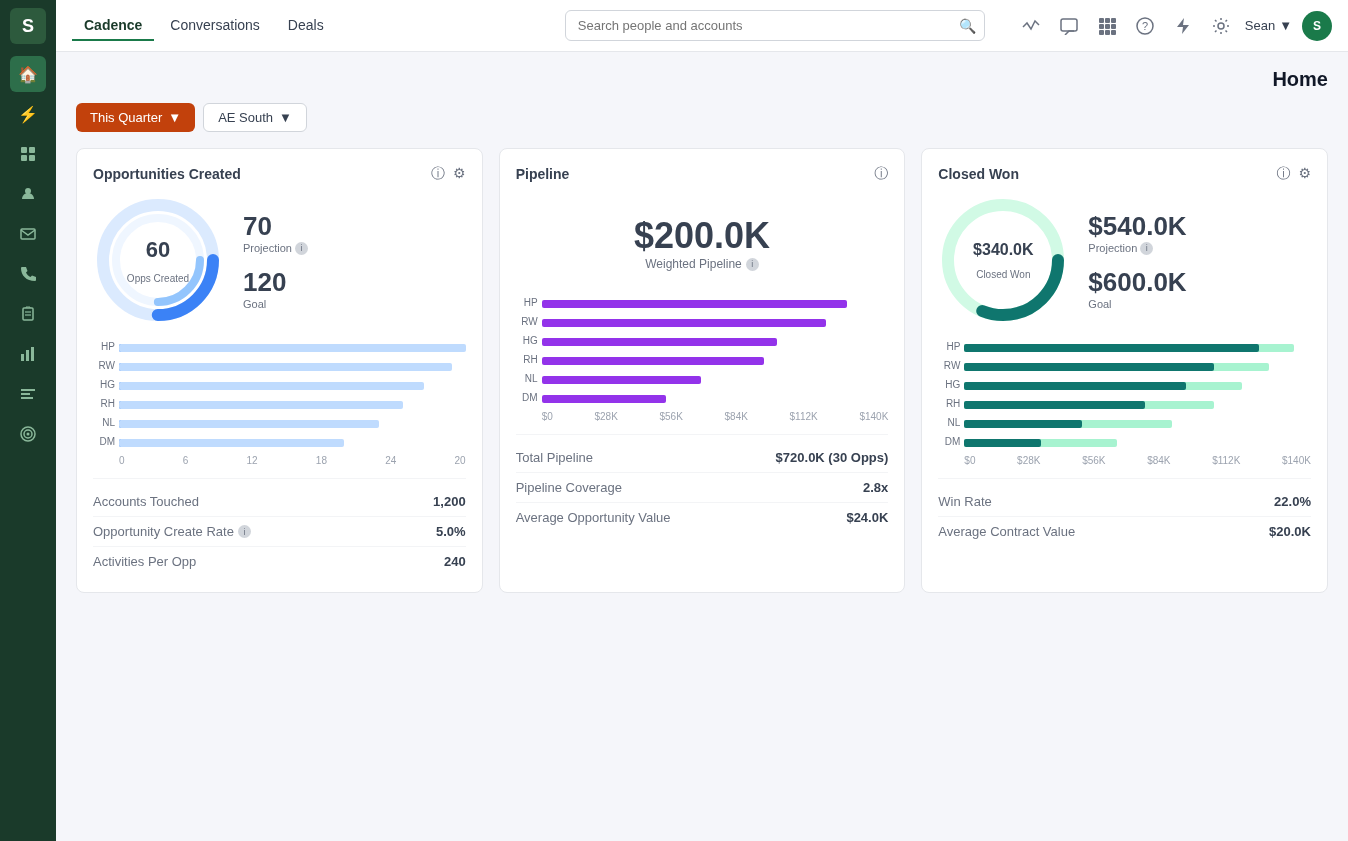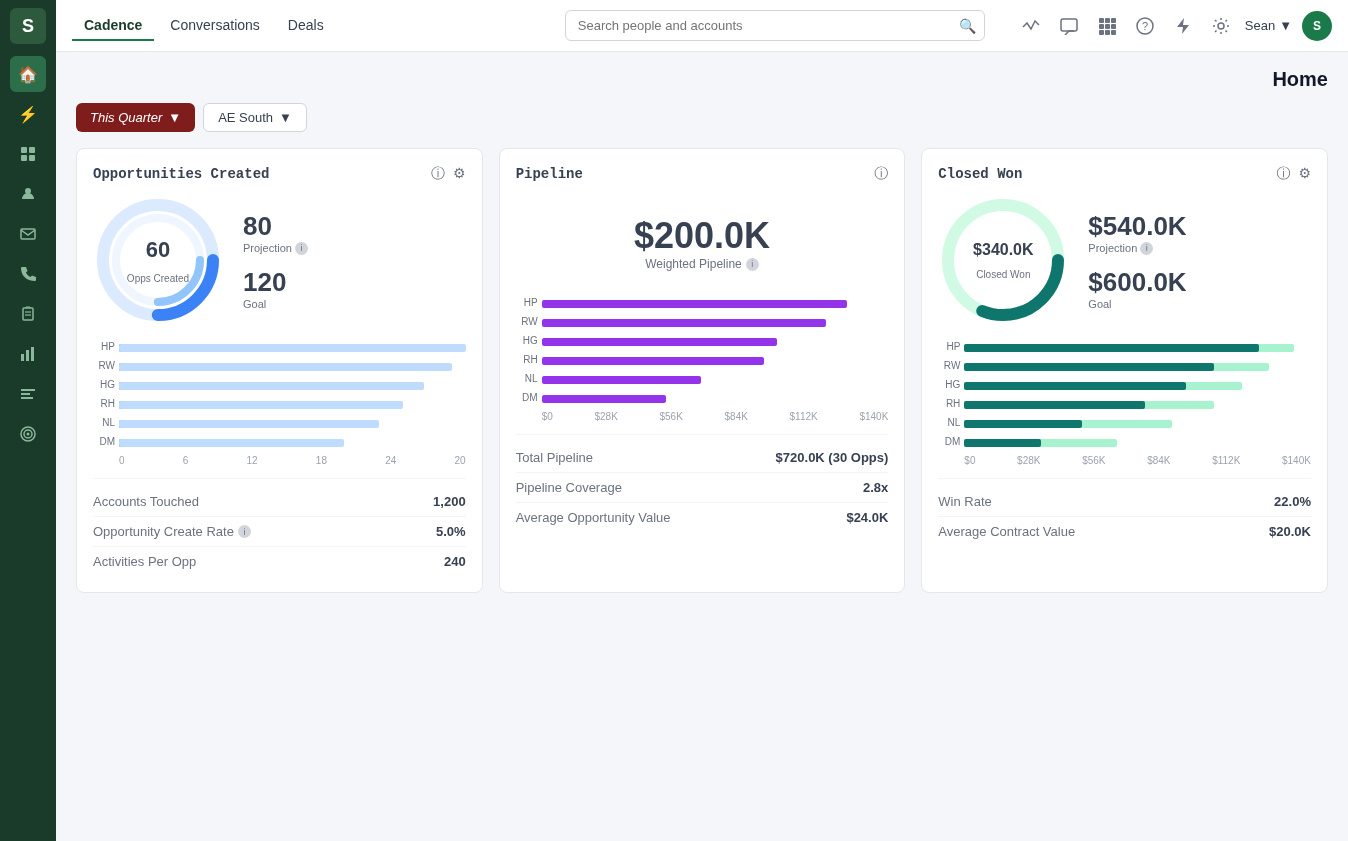--- a/index.html
+++ b/index.html
@@ -28,28 +28,28 @@
     .avatar { width: 30px; height: 30px; border-radius: 50%; background: #1a7a4a; display: flex; align-items: center; justify-content: center; color: white; font-size: 12px; font-weight: bold; }
 
     
     .content { flex: 1; overflow-y: auto; padding: 16px 20px; }
     .page-title { font-size: 20px; font-weight: 600; color: #111827; margin-bottom: 12px; text-align: right; }
     .tabs { display: flex; gap: 16px; border-bottom: 1px solid #e5e7eb; margin-bottom: 16px; }
     .tab { padding: 6px 4px; font-size: 13px; color: #6b7280; cursor: pointer; border-bottom: 2px solid transparent; }
     .tab.active { color: #1a3a2a; border-bottom: 2px solid #1a3a2a; font-weight: 500; }
     .filters { display: flex; gap: 8px; margin-bottom: 16px; }
     .filter-btn { display: flex; align-items: center; gap: 6px; padding: 6px 14px; border-radius: 6px; font-size: 13px; font-weight: 500; cursor: pointer; border: none; }
-    .filter-btn.green { background: #7f1d1d; color: white; font-style: italic; }
+    .filter-btn.green { background: #c2410c; color: white; }
     .filter-btn.outline { background: white; color: #374151; border: 1px solid #d1d5db; }
 
     
     .cards-grid { display: grid; grid-template-columns: 1fr 1fr 1fr; gap: 16px; }
     .card { background: white; border-radius: 8px; padding: 16px; border: 1px solid #e5e7eb; }
     .card-header { display: flex; align-items: center; justify-content: space-between; margin-bottom: 12px; }
-    .card-title { font-size: 14px; font-weight: 600; color: #374151; font-family: Liberation Mono, monospace; }
+    .card-title { font-size: 14px; font-weight: 600; color: #374151; }
     .card-header-icons { display: flex; gap: 8px; color: #6b7280; font-size: 14px; cursor: pointer; }
 
     
     .chart-top { display: flex; align-items: center; gap: 20px; margin-bottom: 16px; }
     .donut-container { position: relative; width: 130px; height: 130px; flex-shrink: 0; }
     .donut-container svg { width: 130px; height: 130px; }
     .donut-label { position: absolute; top: 50%; left: 50%; transform: translate(-50%, -50%); text-align: center; }
     .donut-value { font-size: 22px; font-weight: 600; color: #374151; }
     .donut-sub { font-size: 10px; color: #6b7280; margin-top: 10px; }
     .stats-right { display: flex; flex-direction: column; gap: 12px; }
@@ -239,21 +239,21 @@
               <circle cx="65" cy="65" r="42" fill="none" stroke="#eff6ff" stroke-width="8"></circle>
               <circle cx="65" cy="65" r="42" fill="none" stroke="#93c5fd" stroke-width="8" stroke-dasharray="132 264" stroke-dashoffset="66" stroke-linecap="round"></circle>
             </svg>
             <div class="donut-label">
               <div class="donut-value">60</div>
               <div class="donut-sub">Opps Created</div>
             </div>
           </div>
           <div class="stats-right">
             <div class="stat-item">
-              <div class="stat-value">80</div>
+              <div class="stat-value">70</div>
               <div class="stat-label">
                 <span>Projection</span>
                 <span class="info-icon">i</span>
               </div>
             </div>
             <div class="stat-item">
               <div class="stat-value">120</div>
               <div class="stat-label">Goal</div>
             </div>
           </div>

